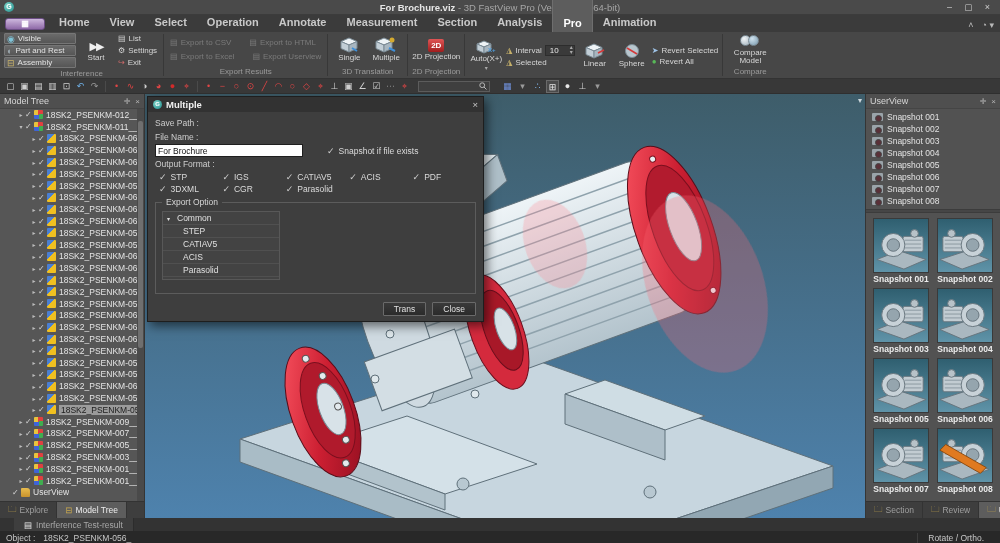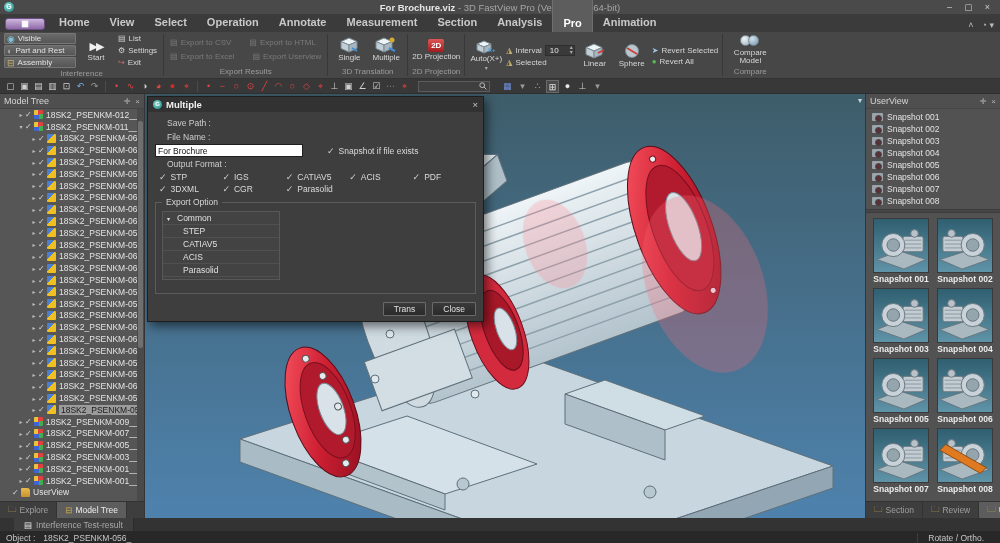--- a/index.html
+++ b/index.html
@@ -110,21 +110,21 @@
   .thumb figcaption { font-size:8.5px; font-weight:bold; color:#ececec; }
 
   
   .dialog { position:absolute; left:2px; top:2px; width:337px; height:226px; background:#3e3e3e;
             border:1px solid #1e1e1e; box-shadow:3px 4px 10px rgba(0,0,0,.55); z-index:5;
             display:flex; flex-direction:column; }
   .dtitle { height:15px; background:#323232; display:flex; align-items:center; gap:4px; padding:0 5px;
             font-size:9.5px; font-weight:bold; color:#f0f0f0; }
   .dtitle .dx { margin-left:auto; color:#c9c9c9; font-weight:normal; }
   .dbody { flex:1; padding:4px 7px 5px; display:flex; flex-direction:column; }
-  .dlabel { font-size:8.5px; color:#cecece; margin:2px 12px 2px; }
+  .dlabel { font-size:8.5px; color:#cecece; margin:2px 0 2px; }
   .drow { display:flex; align-items:center; gap:6px; }
   .dinput { height:13px; background:#fff; border:1px solid #1f1f1f; color:#111; font-size:8.5px;
             display:flex; align-items:center; padding:0 2px; overflow:hidden; white-space:nowrap; }
   .dinput .selhl { background:var(--sel,#3a6fd8); color:#fff; padding:0 1px; }
   .dbtnx { height:14px; background:linear-gradient(#3a3a3a,#2b2b2b); border:1px solid #6a6a6a;
            color:#e0e0e0; font-size:8.5px; padding:0 10px; border-radius:1px; }
   .chkrow { display:flex; align-items:center; gap:4px; font-size:8.5px; color:#dcdcdc; }
   .chk { color:#cfcfcf; font-size:9px; }
   .fmtgrid { display:grid; grid-template-columns:repeat(5,1fr); gap:2px 4px; padding:1px 4px 2px; }
   .gbox { border:1px solid #5c5c5c; margin-top:6px; position:relative; padding:8px 6px 13px; flex:none;

